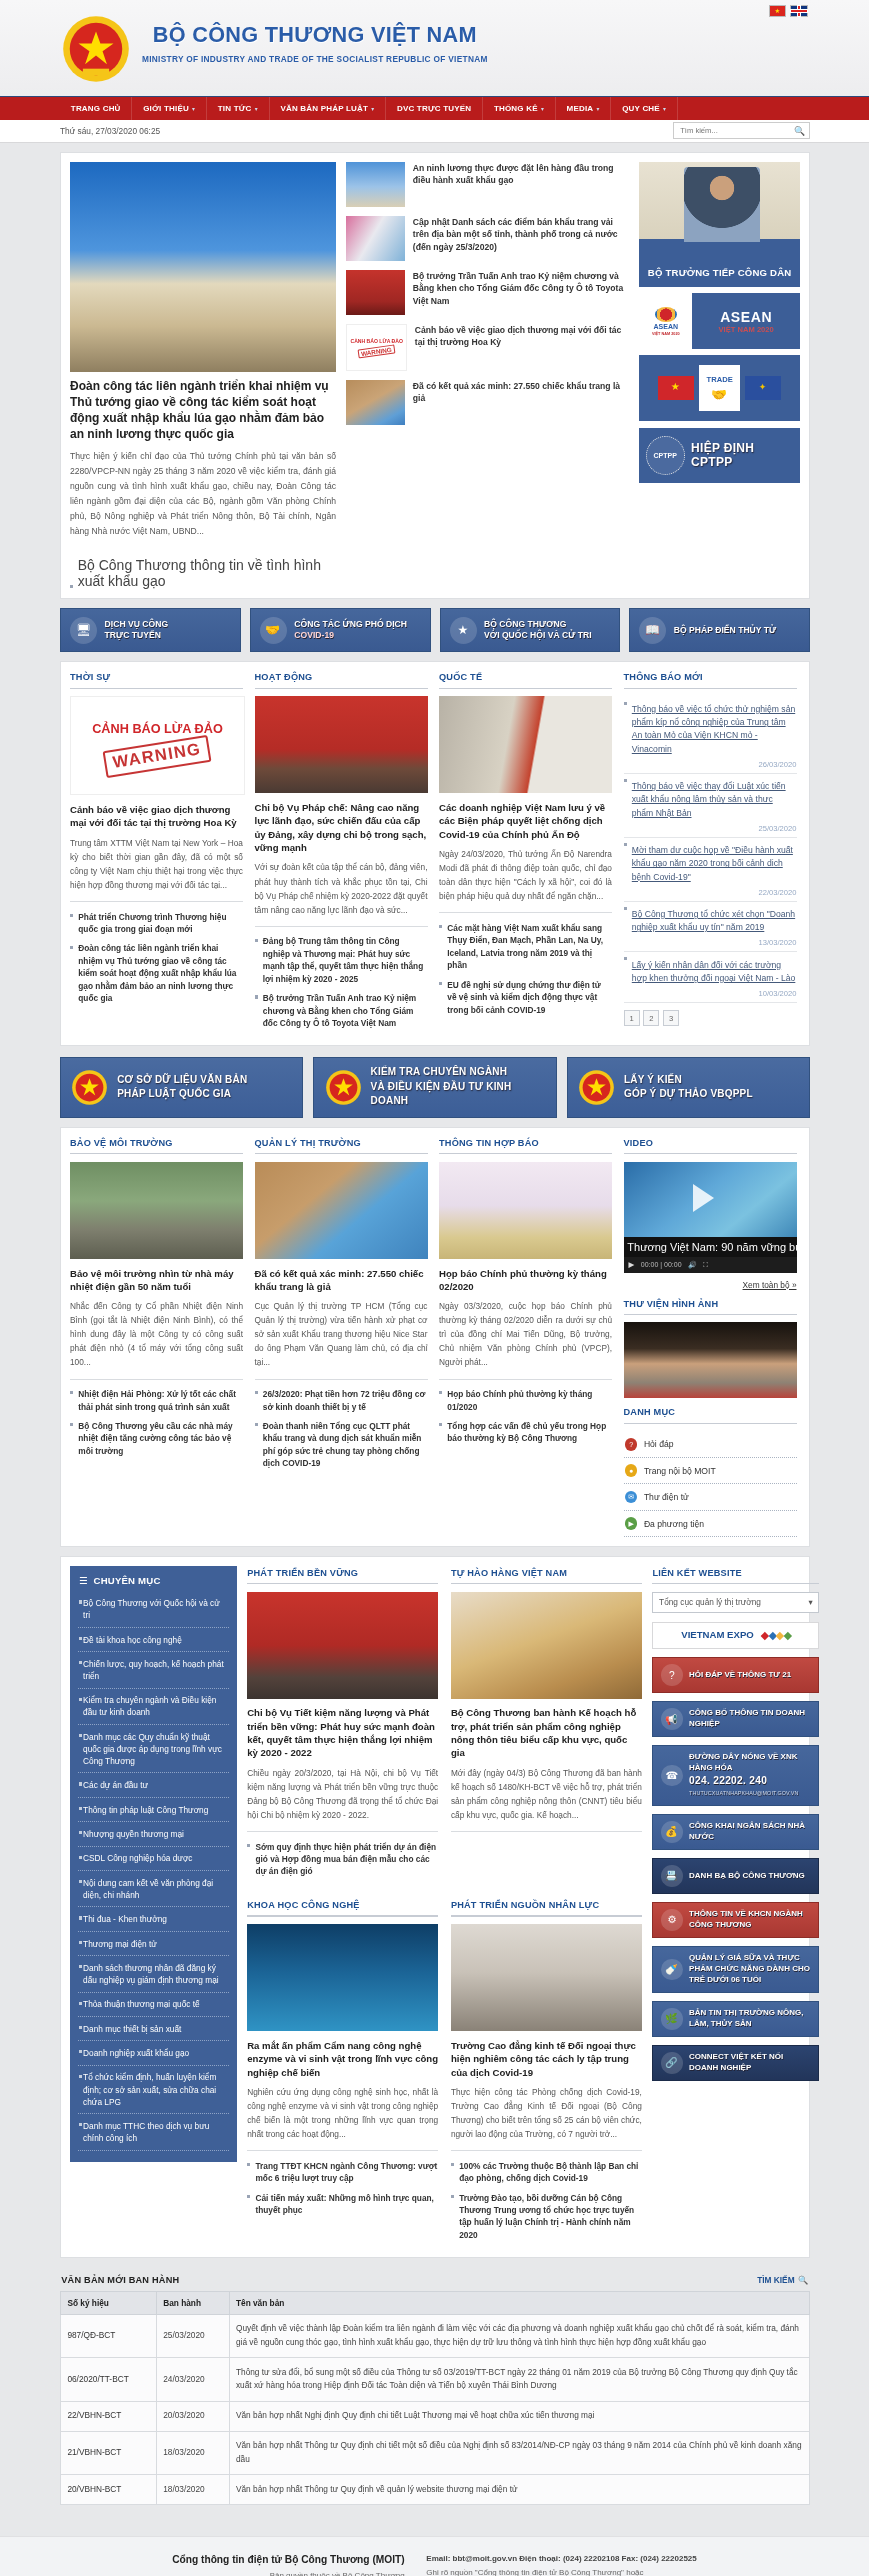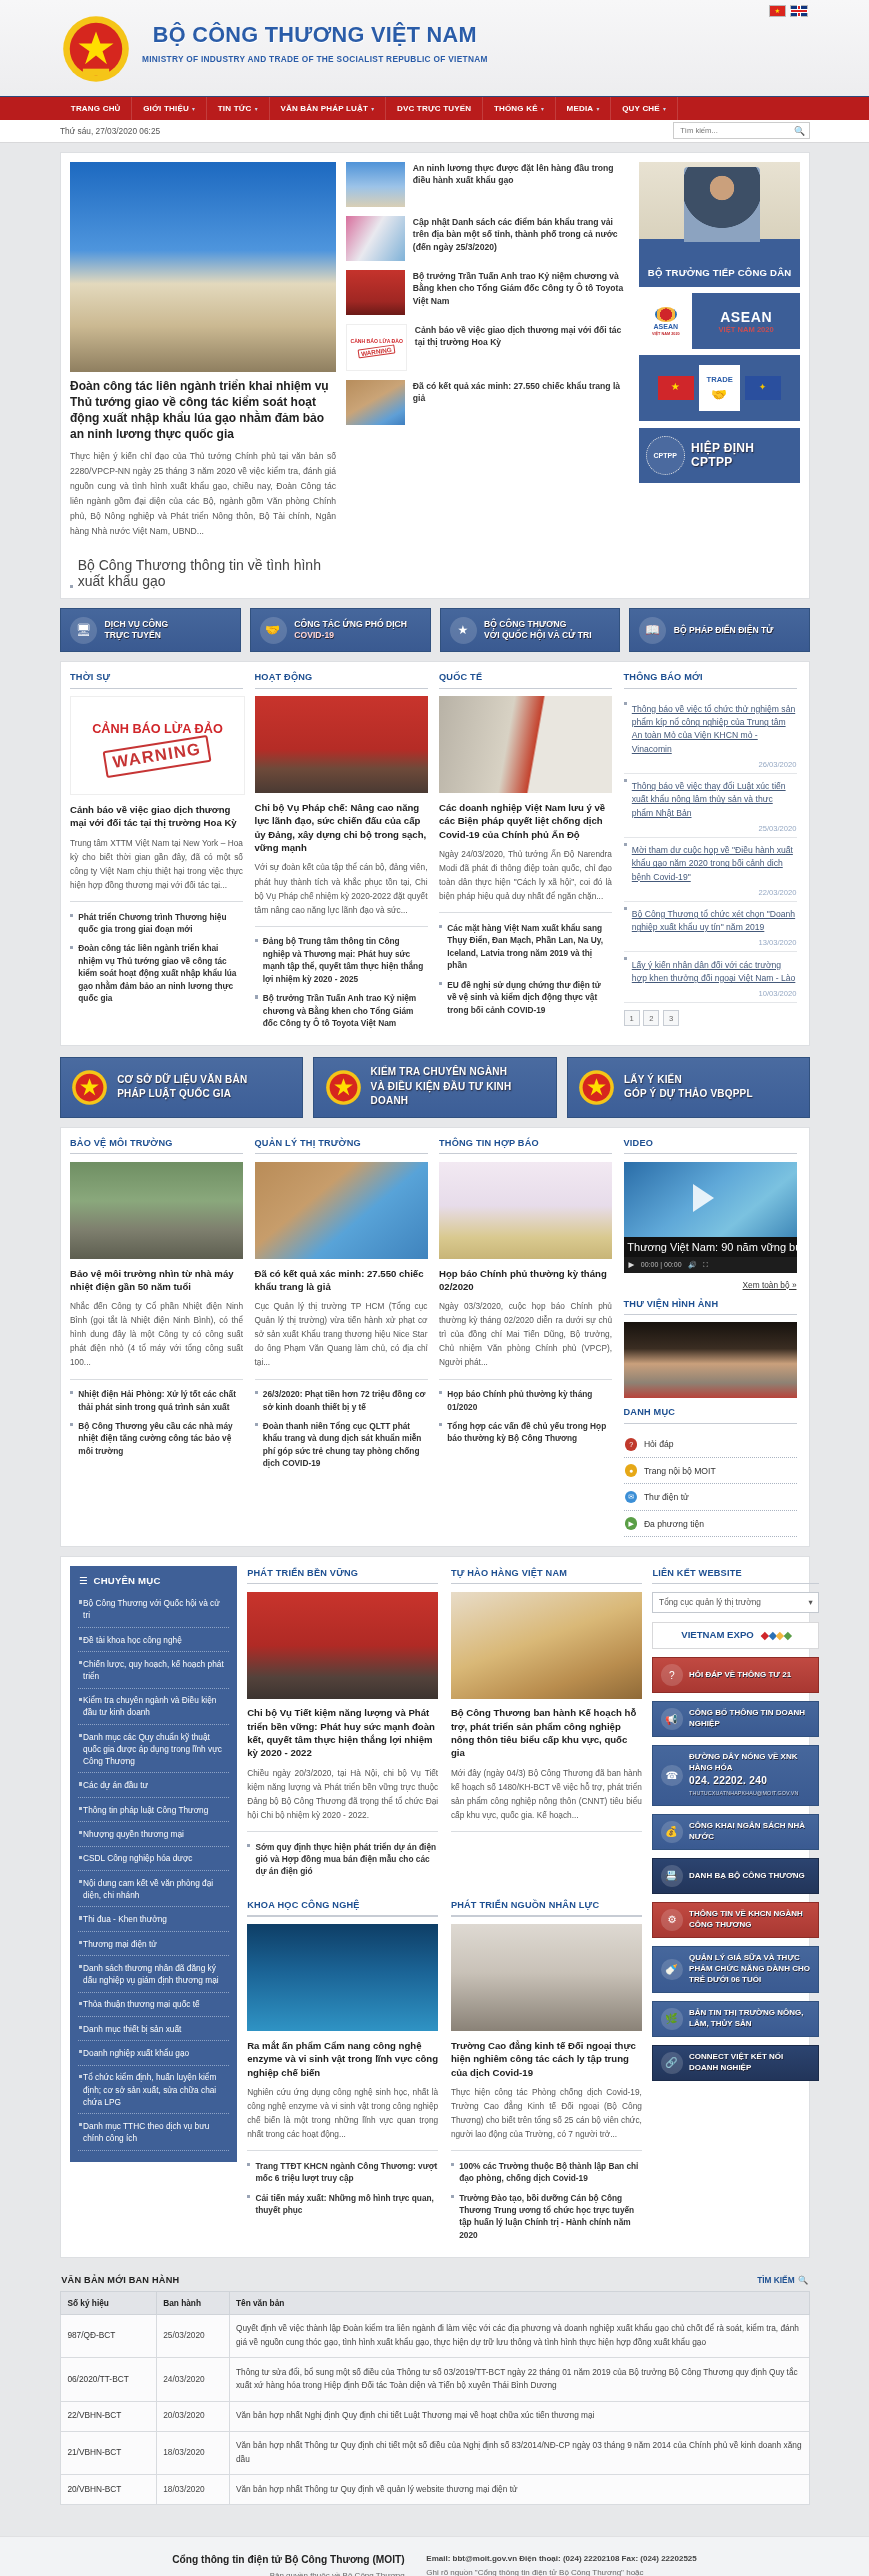--- a/index.html
+++ b/index.html
@@ -329,21 +329,21 @@
     <a class="qbtn">
       <span class="qicon">🤝</span>
       <span class="qtext"><span>CÔNG TÁC ỨNG PHÓ DỊCH</span><br><span class="l2 red">COVID-19</span></span>
     </a>
     <a class="qbtn">
       <span class="qicon">★</span>
       <span class="qtext"><span>BỘ CÔNG THƯƠNG</span><br><span>VỚI QUỐC HỘI VÀ CỬ TRI</span></span>
     </a>
     <a class="qbtn">
       <span class="qicon">📖</span>
-      <span class="qtext"><span>BỘ PHÁP ĐIỂN ĐIỆN TỬ</span></span>
+      <span class="qtext"><span>BỘ PHÁP ĐIỂN THỦY TỬ</span></span>
     </a>
   </div>
 
   <div class="card cols4">
 
     <div class="ncol">
       <h3 class="sec-title">THỜI SỰ</h3>
       <div class="sec-rule"></div>
       <a class="nimg warning-big">
         <span class="w1">CẢNH BÁO LỪA ĐẢO</span>

